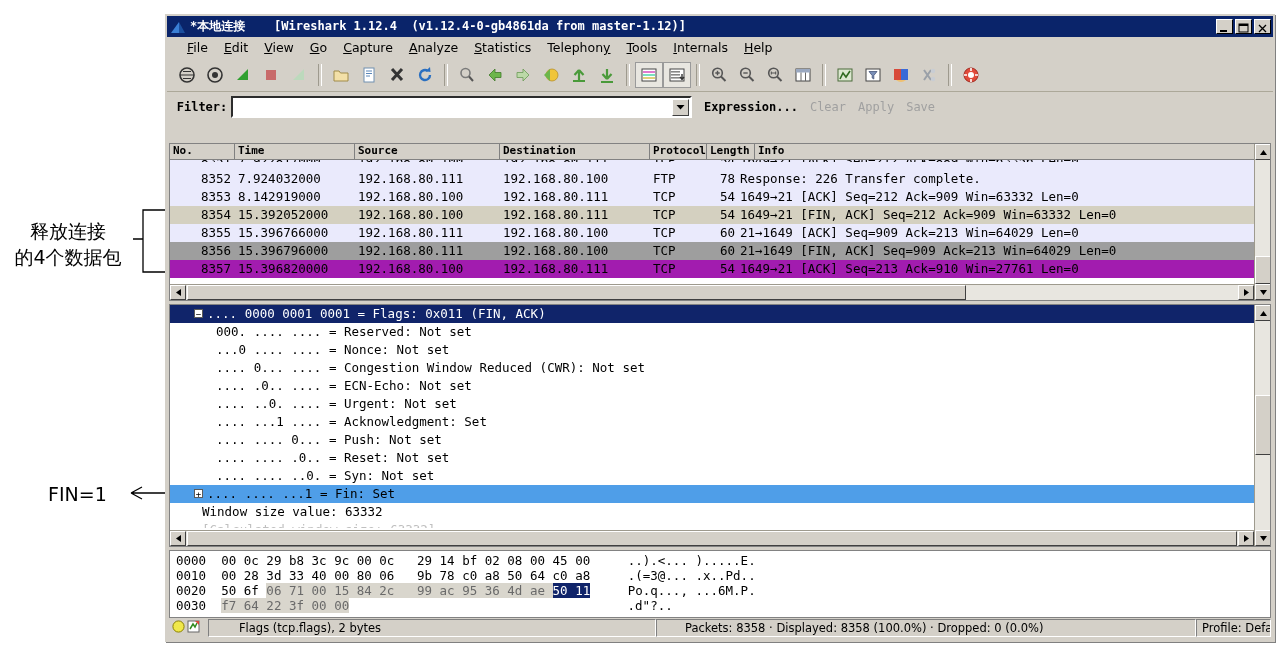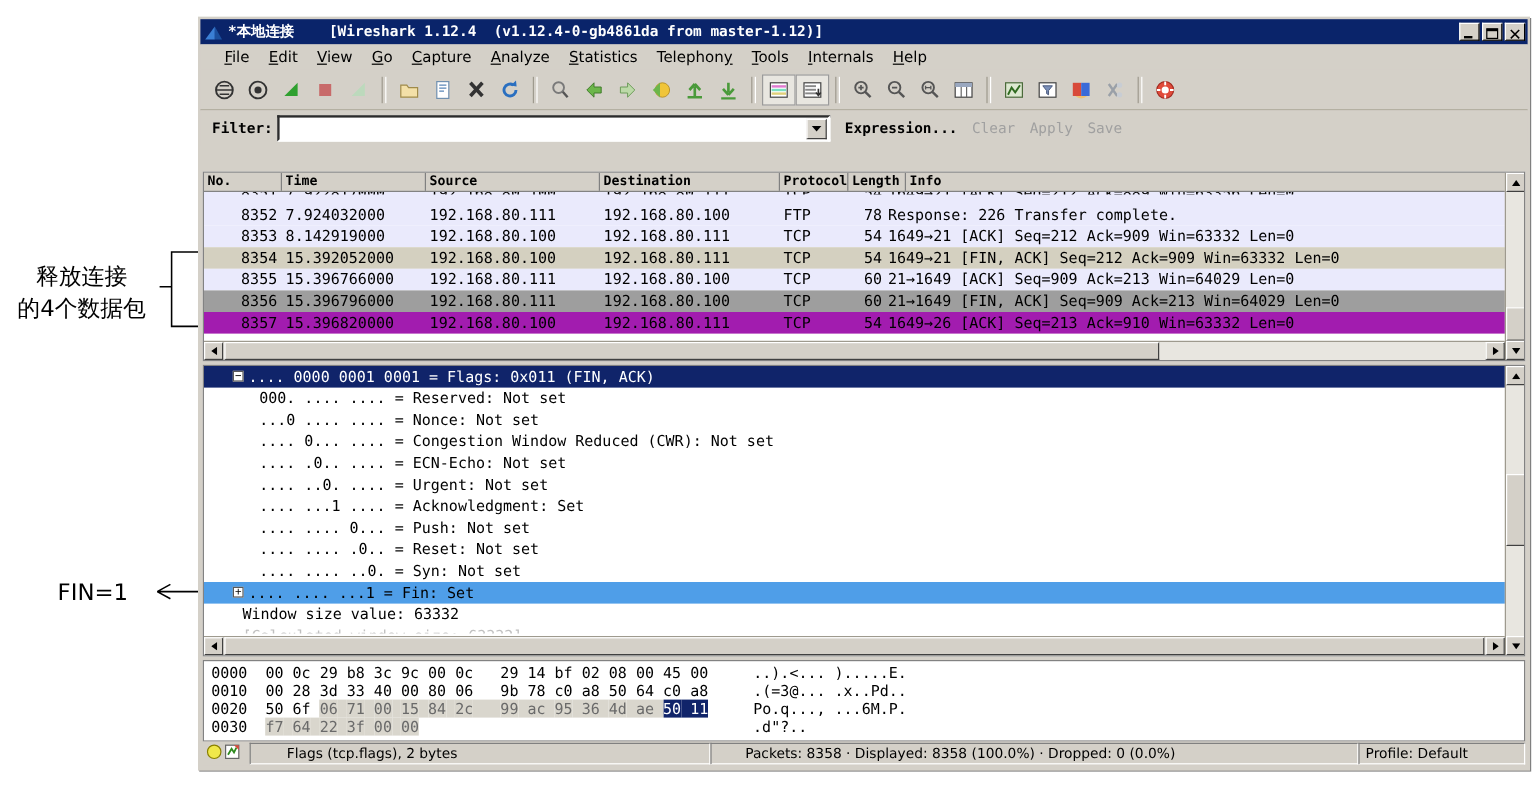--- a/index.html
+++ b/index.html
@@ -330,21 +330,21 @@
     height: 18px;
     border: 1px solid;
     border-color: #808080 #ffffff #ffffff #808080;
     box-sizing: border-box;
     display: flex; align-items: center;
     padding-left: 5px;
     overflow: hidden;
     white-space: nowrap;
   }
   #sb-icons { width: 36px; display: flex; align-items: center; gap: 2px; padding-left: 3px; }
-  #sb-field { width: 384px; padding-left: 30px; }
+  #sb-field { width: 448px; padding-left: 30px; }
   #sb-counts { width: 540px; padding-left: 28px; }
   #sb-profile { flex: 1; }
 </style>
 </head>
 <body>
 
 <div id="root">
 
   <div class="annot" id="annot-release">
     <div>释放连接</div>
@@ -653,21 +653,21 @@
             <div class="c c-len">60</div>
             <div class="c c-info">21→1649 [FIN, ACK] Seq=909 Ack=213 Win=64029 Len=0</div>
           </div>
           <div class="prow" style="background: #a21caf;">
             <div class="c c-no">8357</div>
             <div class="c c-time">15.396820000</div>
             <div class="c c-src">192.168.80.100</div>
             <div class="c c-dst">192.168.80.111</div>
             <div class="c c-pro">TCP</div>
             <div class="c c-len">54</div>
-            <div class="c c-info">1649→26 [ACK] Seq=213 Ack=910 Win=63332 Len=0</div>
+            <div class="c c-info">1649→21 [ACK] Seq=213 Ack=910 Win=27761 Len=0</div>
           </div>
         </div>
 
       <div class="vscroll">
         <div class="vsb-btn">
           <svg width="7" height="5" viewBox="0 0 7 5">
               <path d="M3.5 0 L7 5 L0 5 Z" fill="#000"></path>
             </svg>
         </div>
         <div class="vsb-thumb" style="top:112px;height:28px;"></div>

